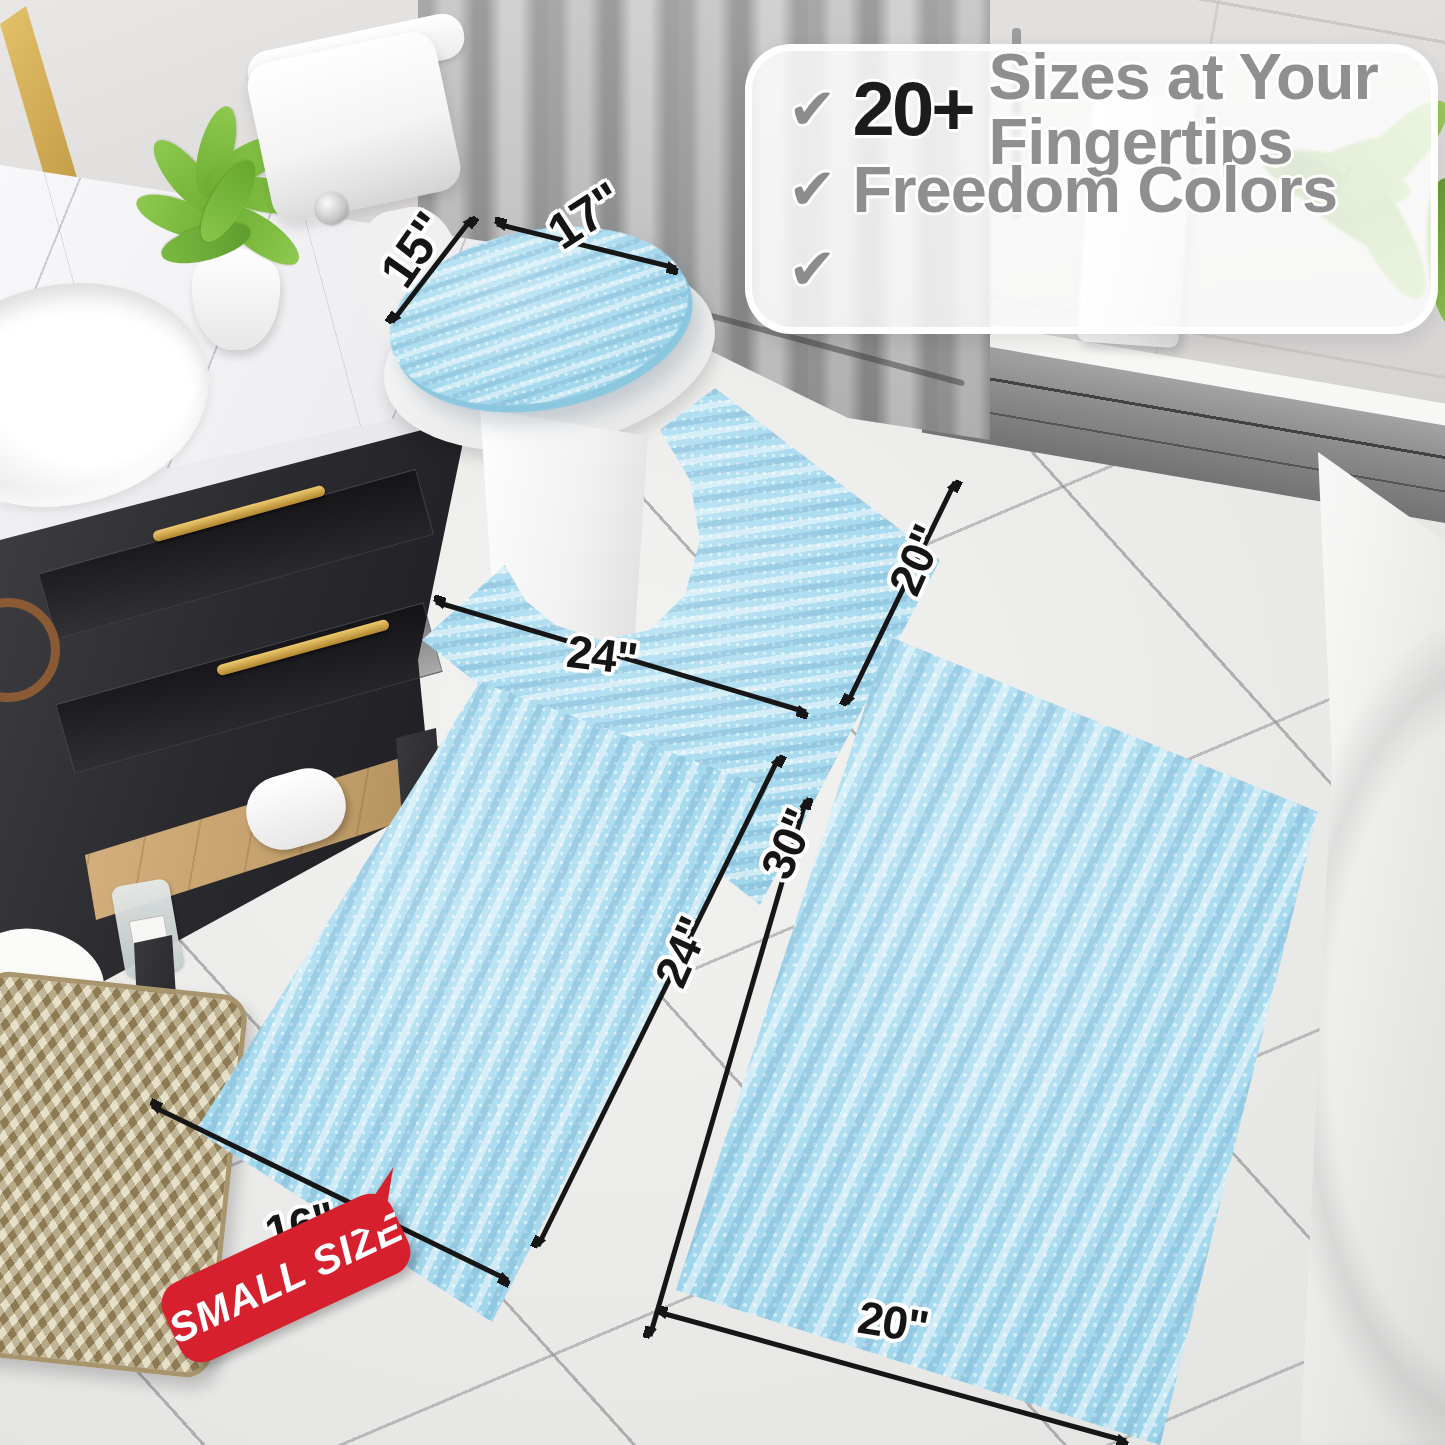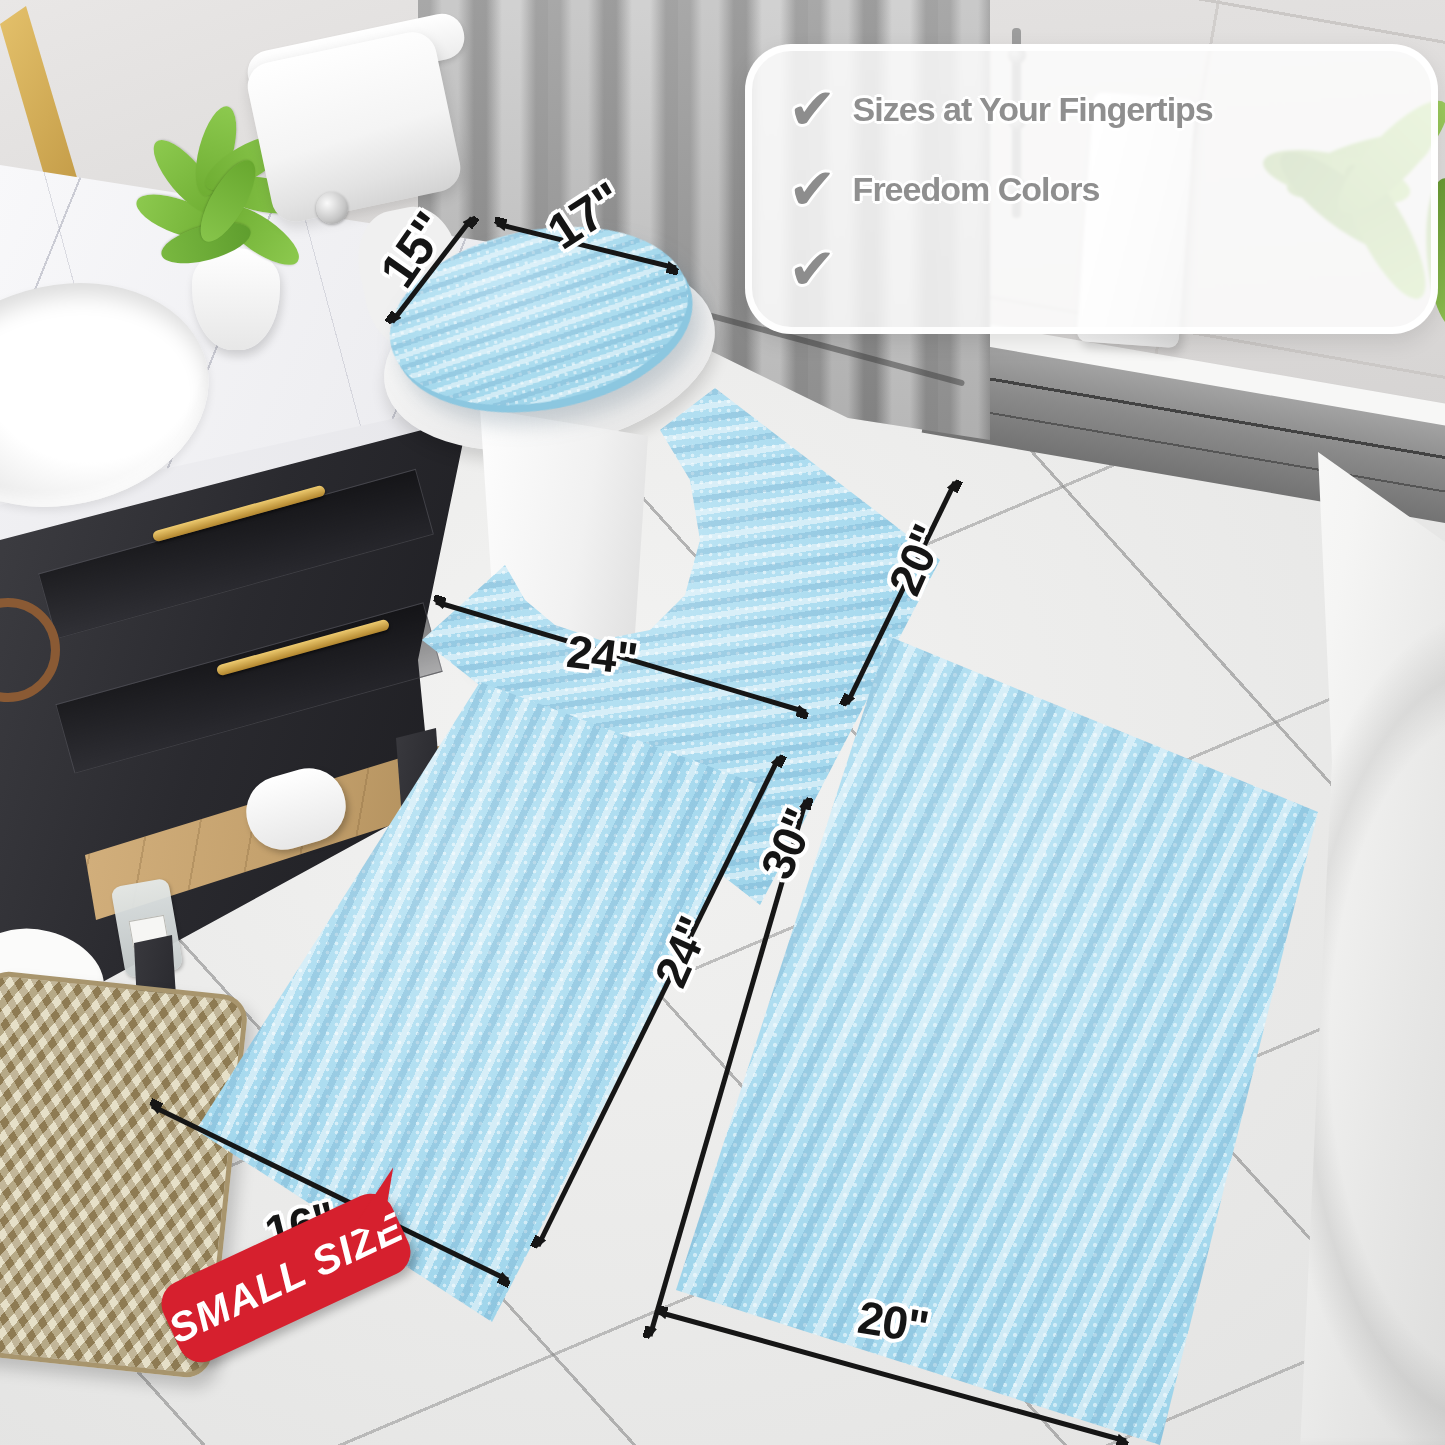--- a/index.html
+++ b/index.html
@@ -162,21 +162,21 @@
   .dim{position:absolute;font-weight:800;font-size:46px;color:#151515;letter-spacing:-1px;white-space:nowrap;
     text-shadow:-3px -3px 0 #fff,3px -3px 0 #fff,-3px 3px 0 #fff,3px 3px 0 #fff,0 -4px 0 #fff,0 4px 0 #fff,-4px 0 0 #fff,4px 0 0 #fff;}
   .callout{left:745px;top:44px;width:693px;height:290px;border-radius:46px;
     background:rgba(255,255,255,.80);border:7px solid rgba(255,255,255,.92);
     box-shadow:0 8px 22px rgba(0,0,0,.10);box-sizing:border-box;
     padding:18px 36px;display:flex;flex-direction:column;justify-content:space-between;
     backdrop-filter:blur(1.5px);}
   .co-row{display:flex;align-items:center;gap:16px;height:80px;}
   .chk{font-size:58px;font-weight:700;color:#8d8d8d;line-height:1;}
   .num{font-size:76px;font-weight:800;color:#1c1c1c;letter-spacing:-3px;width:158px;line-height:1;}
-  .feat{font-size:34px;font-weight:700;color:#8f8f8f;letter-spacing:-1px;line-height:1;}
+  .feat{font-size:65px;font-weight:700;color:#8f8f8f;letter-spacing:-1px;line-height:1;}
   .halo{text-shadow:-2px -2px 0 #fff,2px -2px 0 #fff,-2px 2px 0 #fff,2px 2px 0 #fff,0 3px 0 #fff,0 -3px 0 #fff,3px 0 0 #fff,-3px 0 0 #fff;}
   .badge-wrap{left:150px;top:1205px;width:290px;height:180px;}
   .badge-body{position:absolute;left:10px;top:30px;width:252px;height:86px;border-radius:24px;
     background:#d6202e;transform:rotate(-25deg);display:flex;align-items:center;justify-content:center;
     box-shadow:3px 6px 10px rgba(0,0,0,.25);}
   .badge-tail{position:absolute;right:-18px;top:-12px;width:62px;height:54px;background:#d6202e;
     clip-path:polygon(0 70%,100% 0,40% 100%);}
   .badge-text{color:#fff;font-size:41px;font-weight:800;font-style:italic;letter-spacing:1px;white-space:nowrap;}
 </style>
 </head>
@@ -283,20 +283,21 @@
   <div class="abs badge-wrap">
     <div class="badge-body">
       <div class="badge-tail"></div>
       <span class="badge-text">SMALL SIZE</span>
     </div>
   </div>
 
   <div class="abs callout">
     <div class="co-row">
       <span class="chk halo">✔</span>
+      <span class="num halo">20+</span>
       <span class="feat halo">Sizes at Your Fingertips</span>
     </div>
     <div class="co-row">
       <span class="chk halo">✔</span>
       <span class="feat halo">Freedom Colors</span>
     </div>
     <div class="co-row">
       <span class="chk halo">✔</span>
     </div>
   </div>

